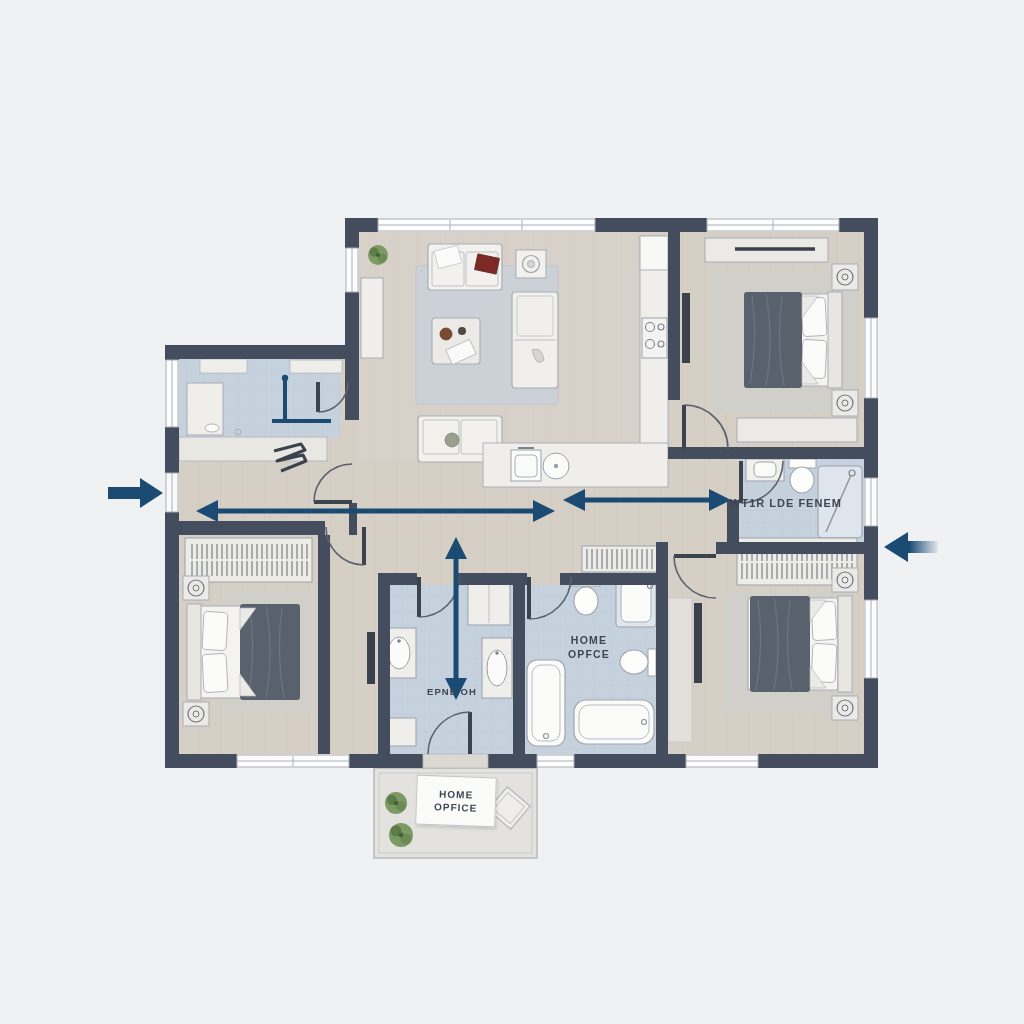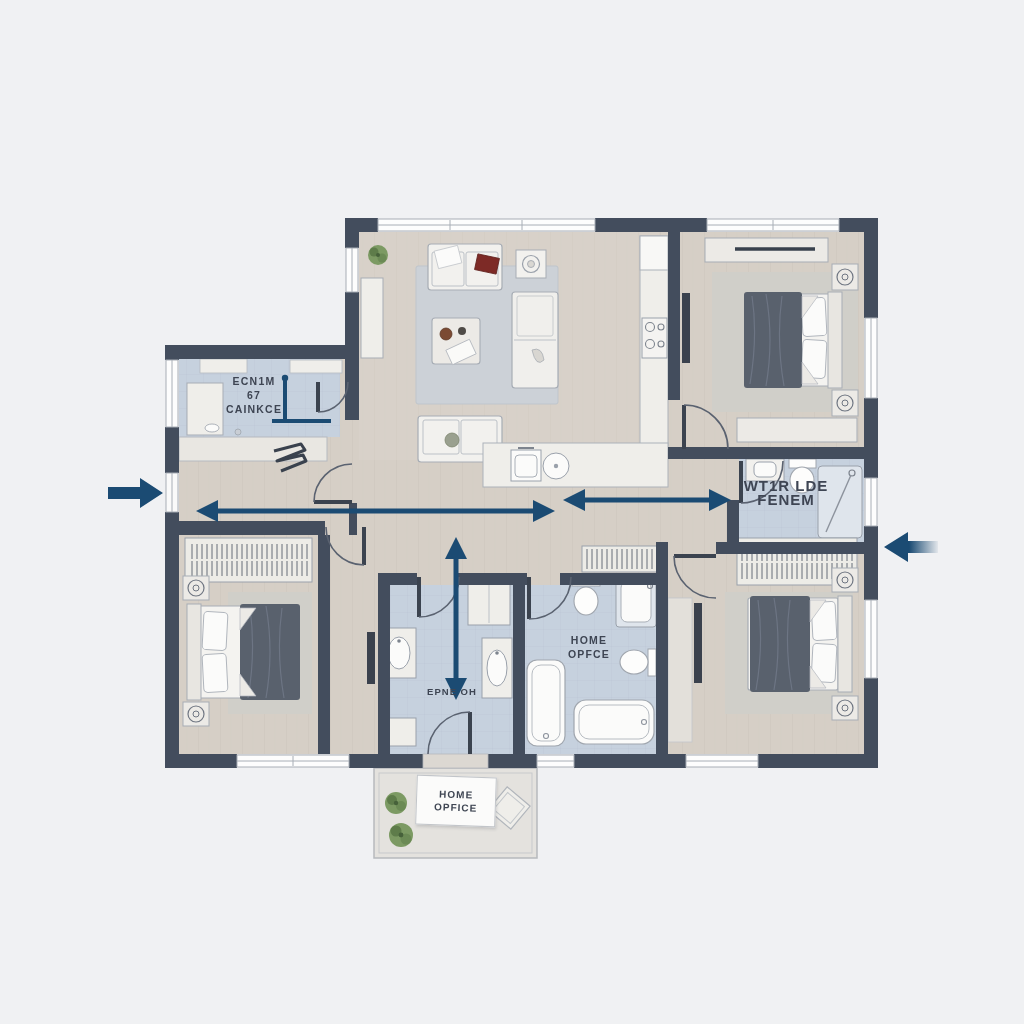--- a/index.html
+++ b/index.html
@@ -15,21 +15,21 @@
     position:absolute;
     color:#3e4553;
     font-weight:600;
     text-align:center;
     letter-spacing:1.2px;
     text-transform:uppercase;
     line-height:14px;
     user-select:none;
   }
   .lbl-utility{left:198px;top:374px;width:112px;font-size:10.5px;}
-  .lbl-wc{left:722px;top:479px;width:128px;font-size:15px;letter-spacing:1px;}
+  .lbl-wc{left:722px;top:496px;width:128px;font-size:11px;letter-spacing:1px;}
   .lbl-mud{left:404px;top:645px;width:96px;font-size:9.5px;letter-spacing:1px;margin-top:40px;}
   .lbl-bath{left:540px;top:633px;width:98px;font-size:10.5px;}
   .patio-sign{
     position:absolute;left:416px;top:776px;width:78px;height:48px;
     background:#fbfbfa;border:1px solid #c2c5c9;
     box-shadow:1px 2px 3px rgba(60,65,75,.18);
     transform:rotate(2deg);
     display:flex;flex-direction:column;align-items:center;justify-content:center;
     color:#3f4653;font-size:10px;font-weight:700;letter-spacing:1px;line-height:13px;
   }
@@ -495,25 +495,20 @@
     </g>
     <g>
       <circle cx="285" cy="378" r="3.2" fill="#1b4b73"></circle>
       <line x1="285" y1="378" x2="285" y2="421" stroke="#1b4b73" stroke-width="4"></line>
       <line x1="272" y1="421" x2="331" y2="421" stroke="#1b4b73" stroke-width="4"></line>
     </g>
     <path d="M274 451 L301 444 L305 450 L277 461 L303 455 L306 461 L281 471" fill="none" stroke="#3a424e" stroke-width="3" stroke-linejoin="round"></path>
   </g>
 </svg>
 
-<div class="plan-label lbl-utility">
-  <div>ECN1M</div>
-  <div>67</div>
-  <div>CAINKCE</div>
-</div>
 
 <div class="plan-label lbl-wc">WT1R LDE FENEM</div>
 
 <div class="plan-label lbl-mud">EPNE OH</div>
 
 <div class="plan-label lbl-bath">
   <div>HOME</div>
   <div>OPFCE</div>
 </div>
 

